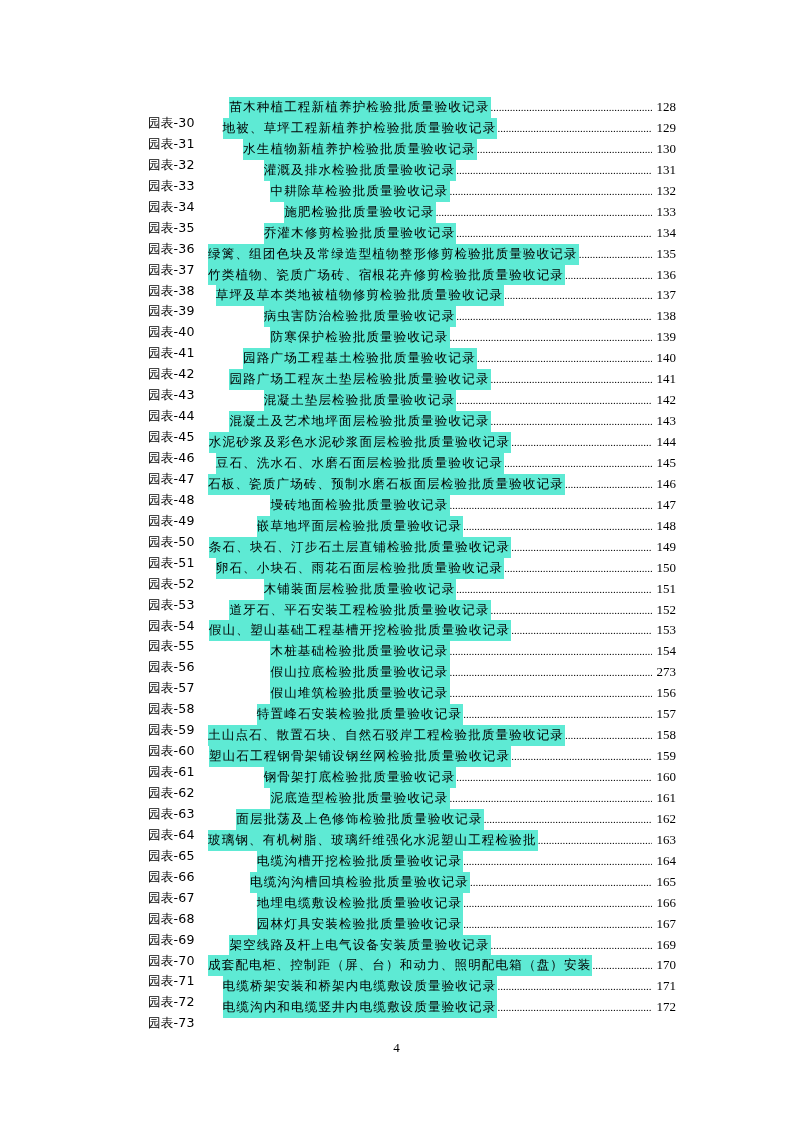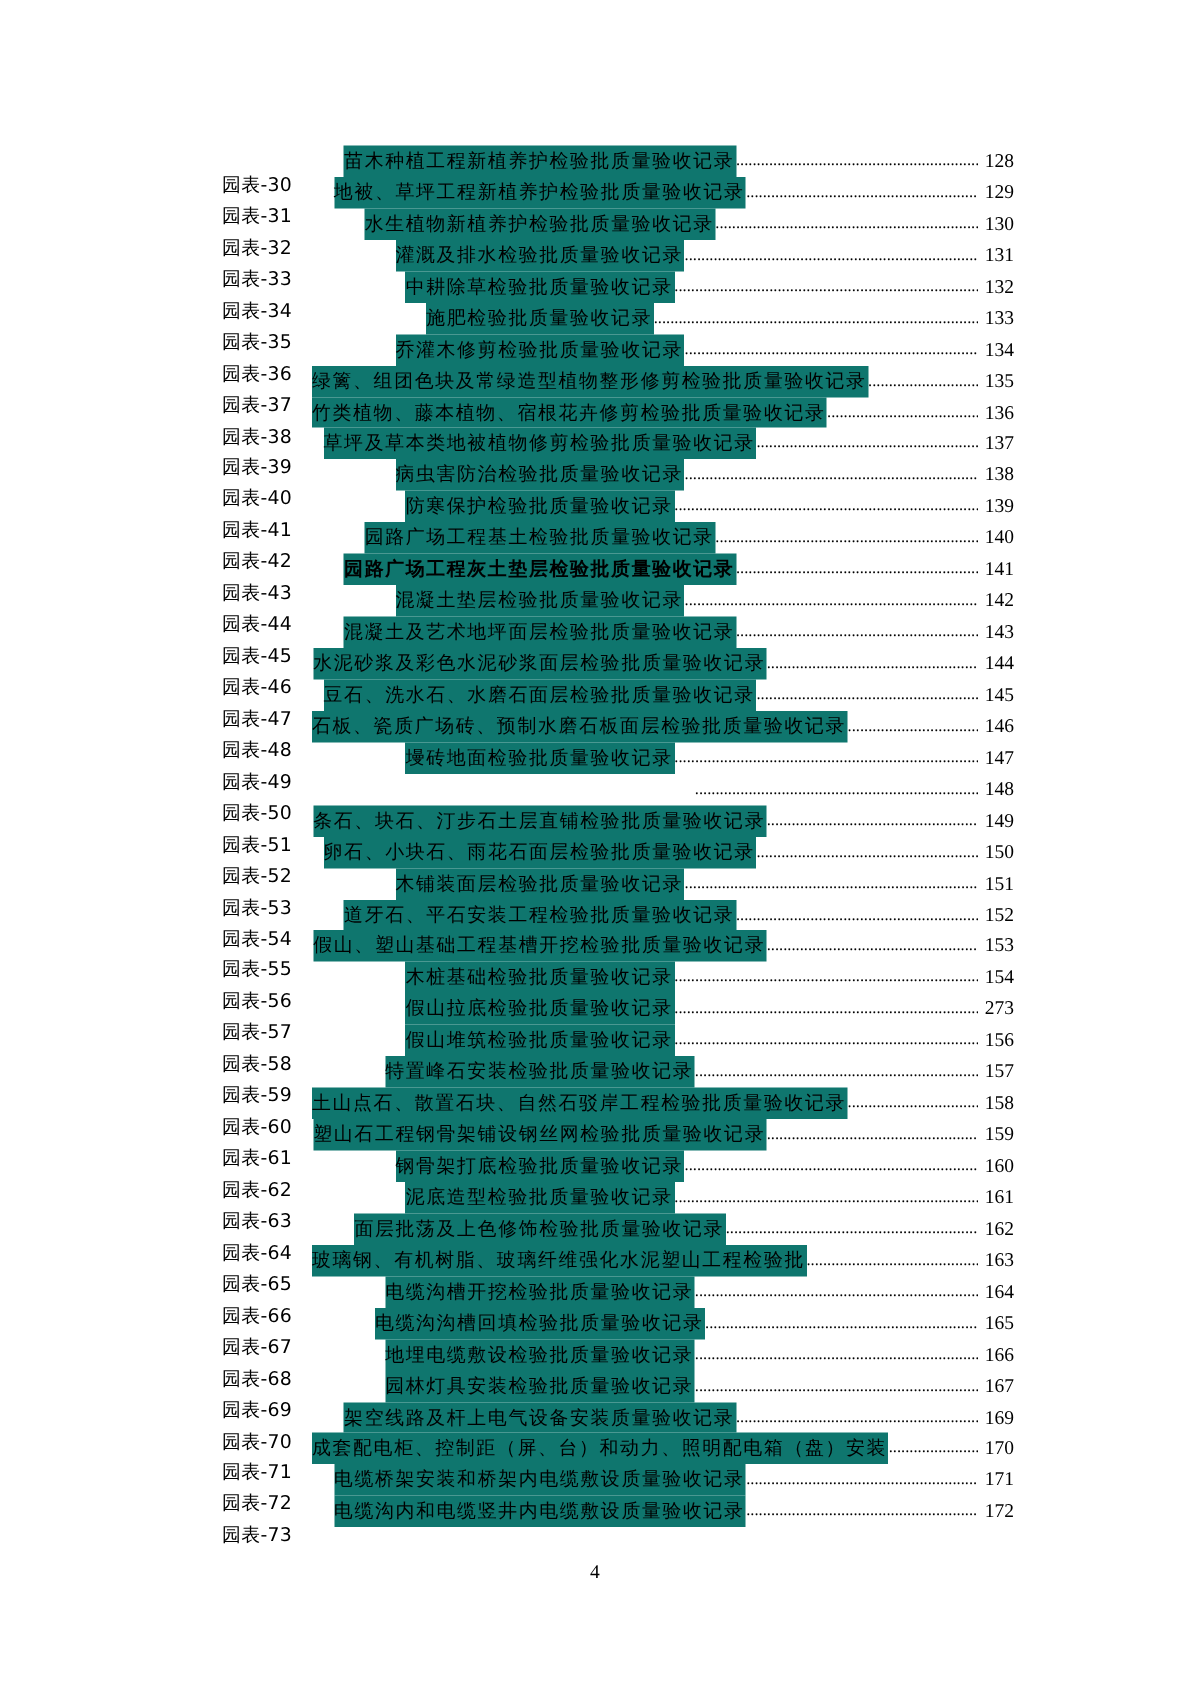--- a/index.html
+++ b/index.html
@@ -1,21 +1,21 @@
 <!DOCTYPE html>
 <html><head>
 <meta charset="utf-8">
 <style>
   html, body { margin: 0; padding: 0; background: #ffffff; }
   body { width: 793px; height: 1122px; position: relative; overflow: hidden;
          font-family: "DejaVu Sans", "Liberation Sans", sans-serif; color: #000; }
   .toc { position: absolute; left: 148px; top: 97px; width: 528px; }
   .row { position: relative; height: 20.95px; line-height: 20.95px; font-size: 12.6px; white-space: nowrap; }
   .label { position: absolute; left: 0; top: 16px; width: 60px; letter-spacing: 0.2px; }
-  .title { position: absolute; top: 0; background: #0f766e; padding-right: 1px; letter-spacing: 1.1px; z-index: 2; }
+  .title { position: absolute; top: 0; background: #5eead4; padding-right: 1px; letter-spacing: 1.1px; z-index: 2; }
   .dots { position: absolute; top: 0; right: 24px; height: 100%; overflow: hidden; z-index: 1;
           font-family: "Liberation Serif", serif; font-size: 11px; letter-spacing: 0px; color: #000; }
   .page { position: absolute; right: 0; top: 0; font-family: "Liberation Serif", "DejaVu Serif", serif;
           font-size: 13px; text-align: right; width: 24px; }
   .footer { position: absolute; left: 0; width: 793px; top: 1040px; text-align: center;
             font-family: "Liberation Serif", serif; font-size: 13px; }
 </style>
 </head>
 <body>
 
@@ -64,21 +64,21 @@
     </div>
     <div class="row">
       <span class="label">园表-37</span>
       <span class="dots" style="left: 430.734px;">............................................................................................................................................................................................................................................................................................................</span>
       <span class="title" style="left: 60px;">绿篱、组团色块及常绿造型植物整形修剪检验批质量验收记录</span>
       <span class="page">135</span>
     </div>
     <div class="row">
       <span class="label">园表-38</span>
       <span class="dots" style="left: 403.344px;">............................................................................................................................................................................................................................................................................................................</span>
-      <span class="title" style="left: 60px;">竹类植物、藤本植物、宿根花卉修剪检验批质量验收记录</span>
+      <span class="title" style="left: 60px;">竹类植物、瓷质广场砖、宿根花卉修剪检验批质量验收记录</span>
       <span class="page">136</span>
     </div>
     <div class="row">
       <span class="label">园表-39</span>
       <span class="dots" style="left: 356.289px;">............................................................................................................................................................................................................................................................................................................</span>
       <span class="title" style="left: 67.7109px;">草坪及草本类地被植物修剪检验批质量验收记录</span>
       <span class="page">137</span>
     </div>
     <div class="row">
       <span class="label">园表-40</span>
@@ -94,21 +94,21 @@
     </div>
     <div class="row">
       <span class="label">园表-42</span>
       <span class="dots" style="left: 328.898px;">............................................................................................................................................................................................................................................................................................................</span>
       <span class="title" style="left: 95.1016px;">园路广场工程基土检验批质量验收记录</span>
       <span class="page">140</span>
     </div>
     <div class="row">
       <span class="label">园表-43</span>
       <span class="dots" style="left: 342.594px;">............................................................................................................................................................................................................................................................................................................</span>
-      <span class="title" style="left: 81.4062px; font-weight: bold;">园路广场工程灰土垫层检验批质量验收记录</span>
+      <span class="title" style="left: 81.4062px;">园路广场工程灰土垫层检验批质量验收记录</span>
       <span class="page">141</span>
     </div>
     <div class="row">
       <span class="label">园表-44</span>
       <span class="dots" style="left: 308.359px;">............................................................................................................................................................................................................................................................................................................</span>
       <span class="title" style="left: 115.641px;">混凝土垫层检验批质量验收记录</span>
       <span class="page">142</span>
     </div>
     <div class="row">
       <span class="label">园表-45</span>
@@ -136,20 +136,21 @@
     </div>
     <div class="row">
       <span class="label">园表-49</span>
       <span class="dots" style="left: 301.516px;">............................................................................................................................................................................................................................................................................................................</span>
       <span class="title" style="left: 122.484px;">墁砖地面检验批质量验收记录</span>
       <span class="page">147</span>
     </div>
     <div class="row">
       <span class="label">园表-50</span>
       <span class="dots" style="left: 315.203px;">............................................................................................................................................................................................................................................................................................................</span>
+      <span class="title" style="left: 108.797px;">嵌草地坪面层检验批质量验收记录</span>
       <span class="page">148</span>
     </div>
     <div class="row">
       <span class="label">园表-51</span>
       <span class="dots" style="left: 363.133px;">............................................................................................................................................................................................................................................................................................................</span>
       <span class="title" style="left: 60.8672px;">条石、块石、汀步石土层直铺检验批质量验收记录</span>
       <span class="page">149</span>
     </div>
     <div class="row">
       <span class="label">园表-52</span>

